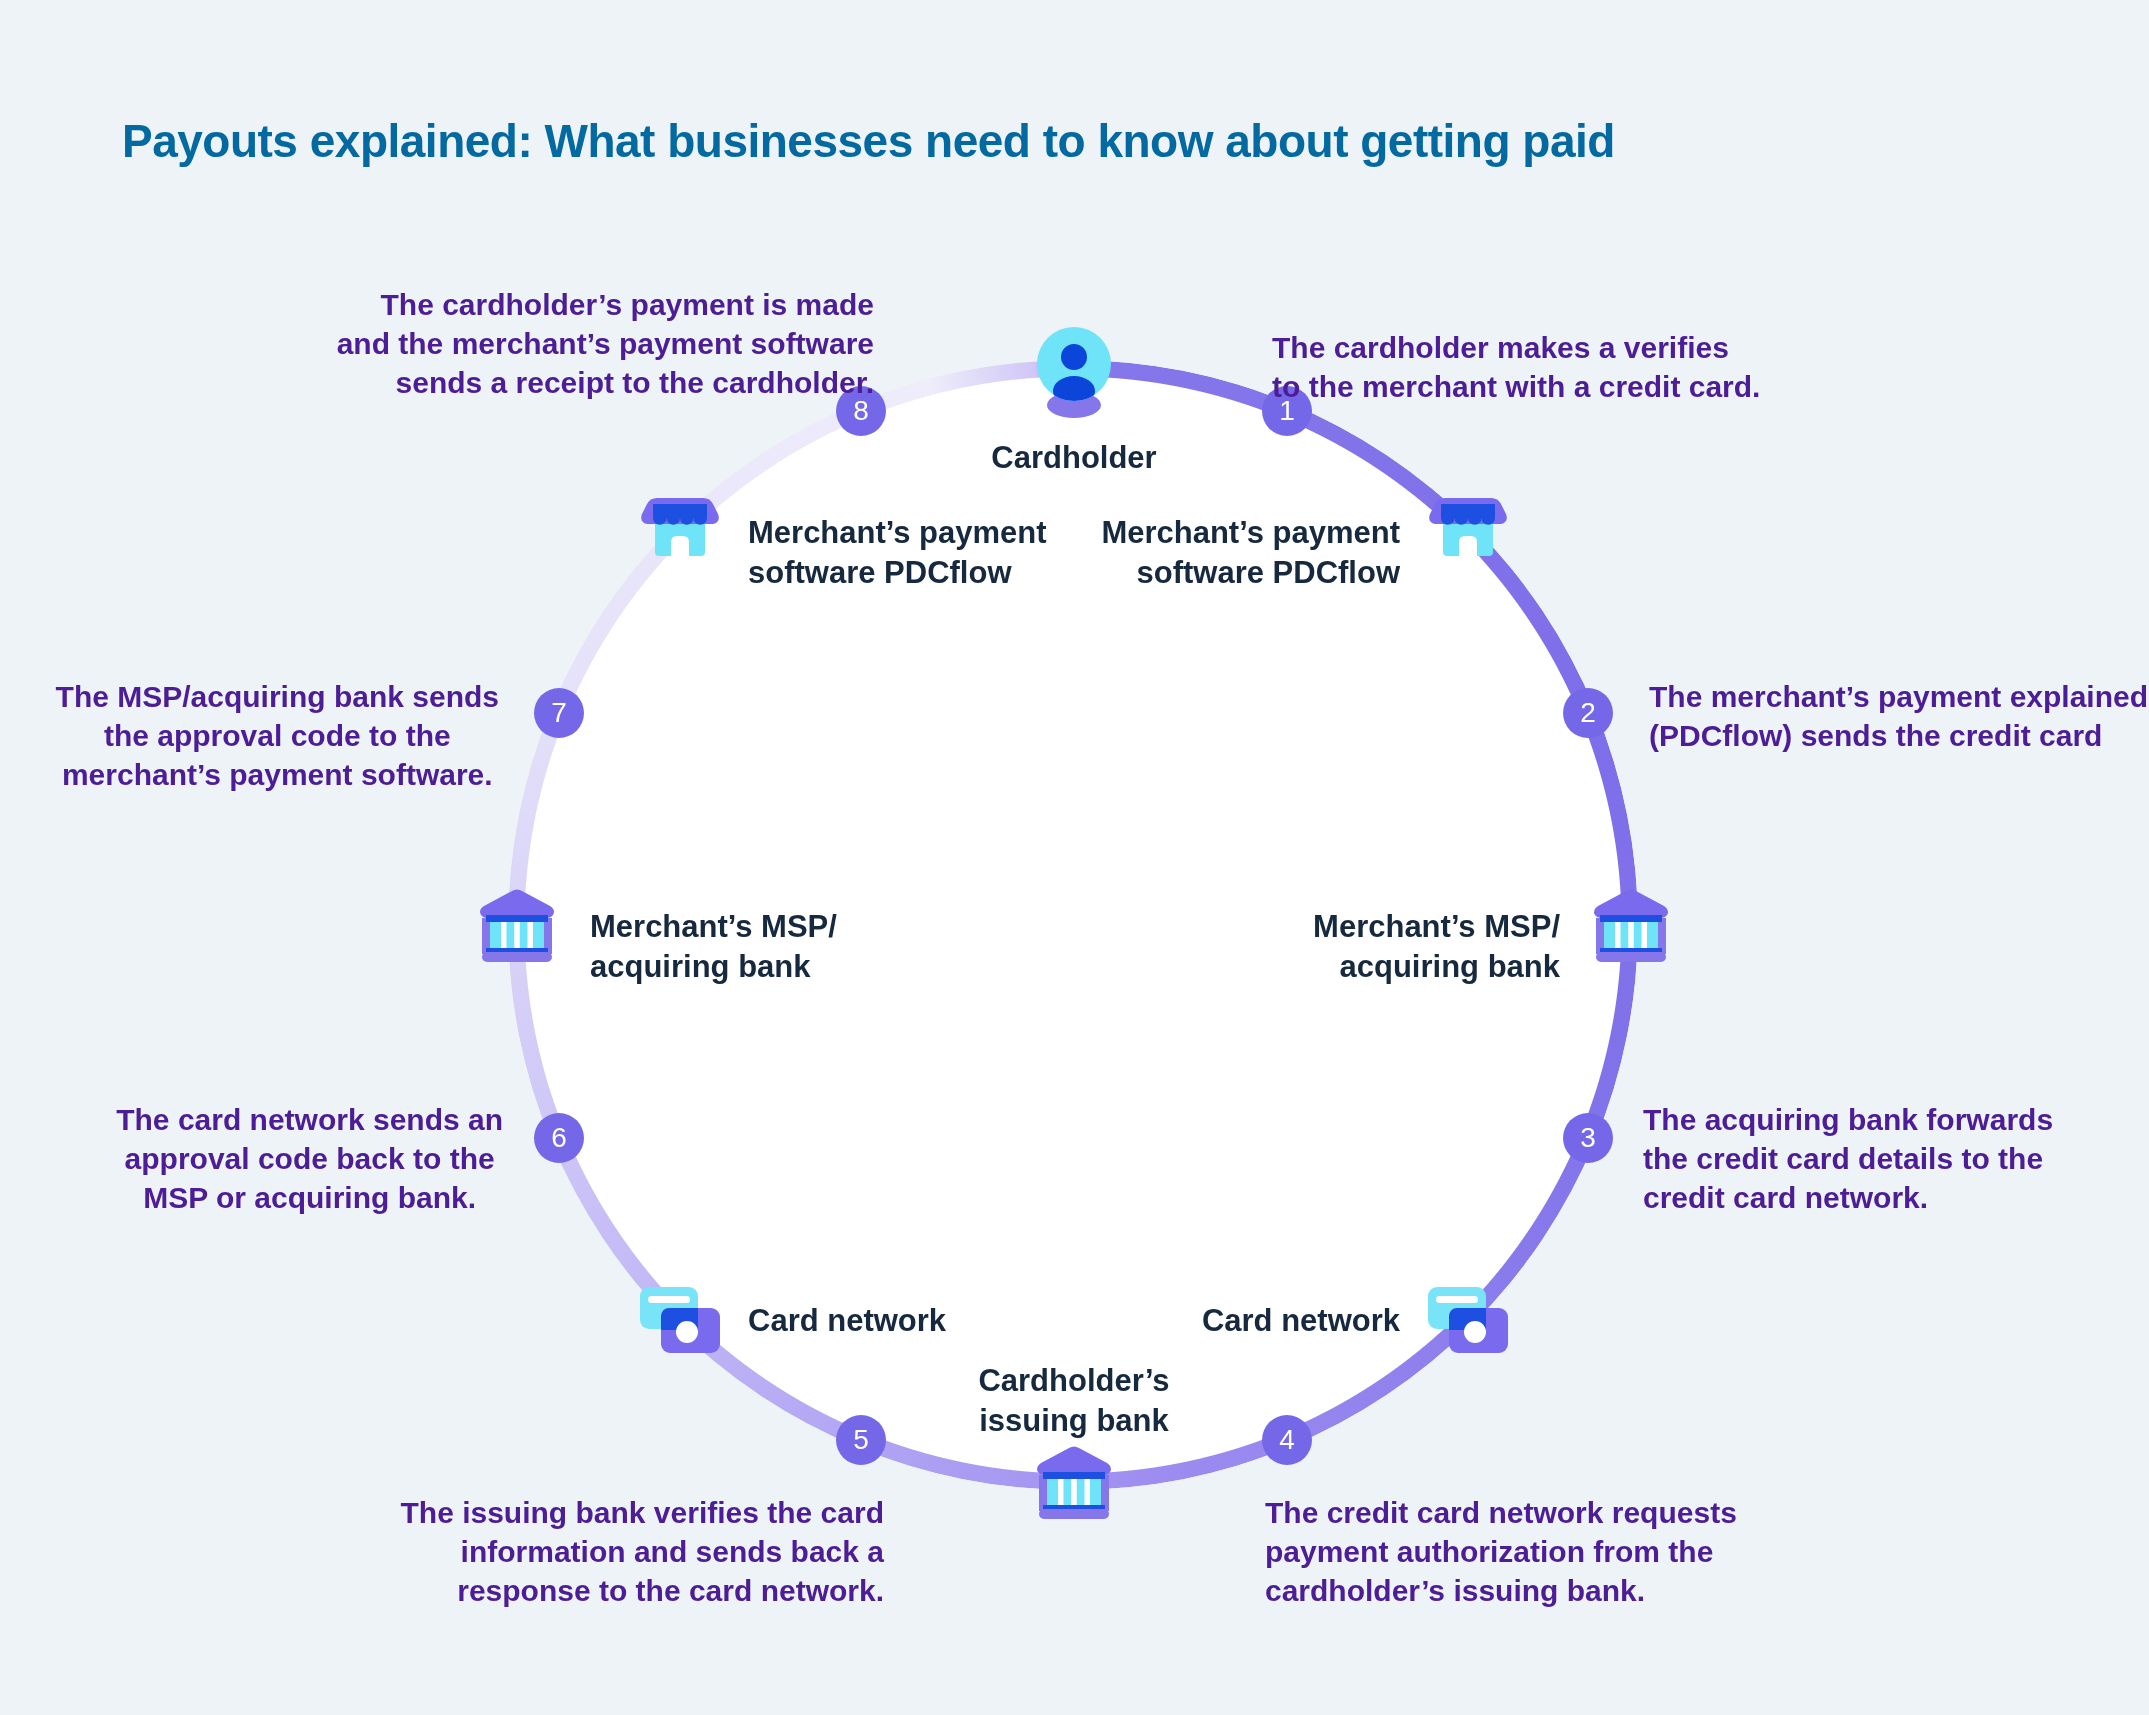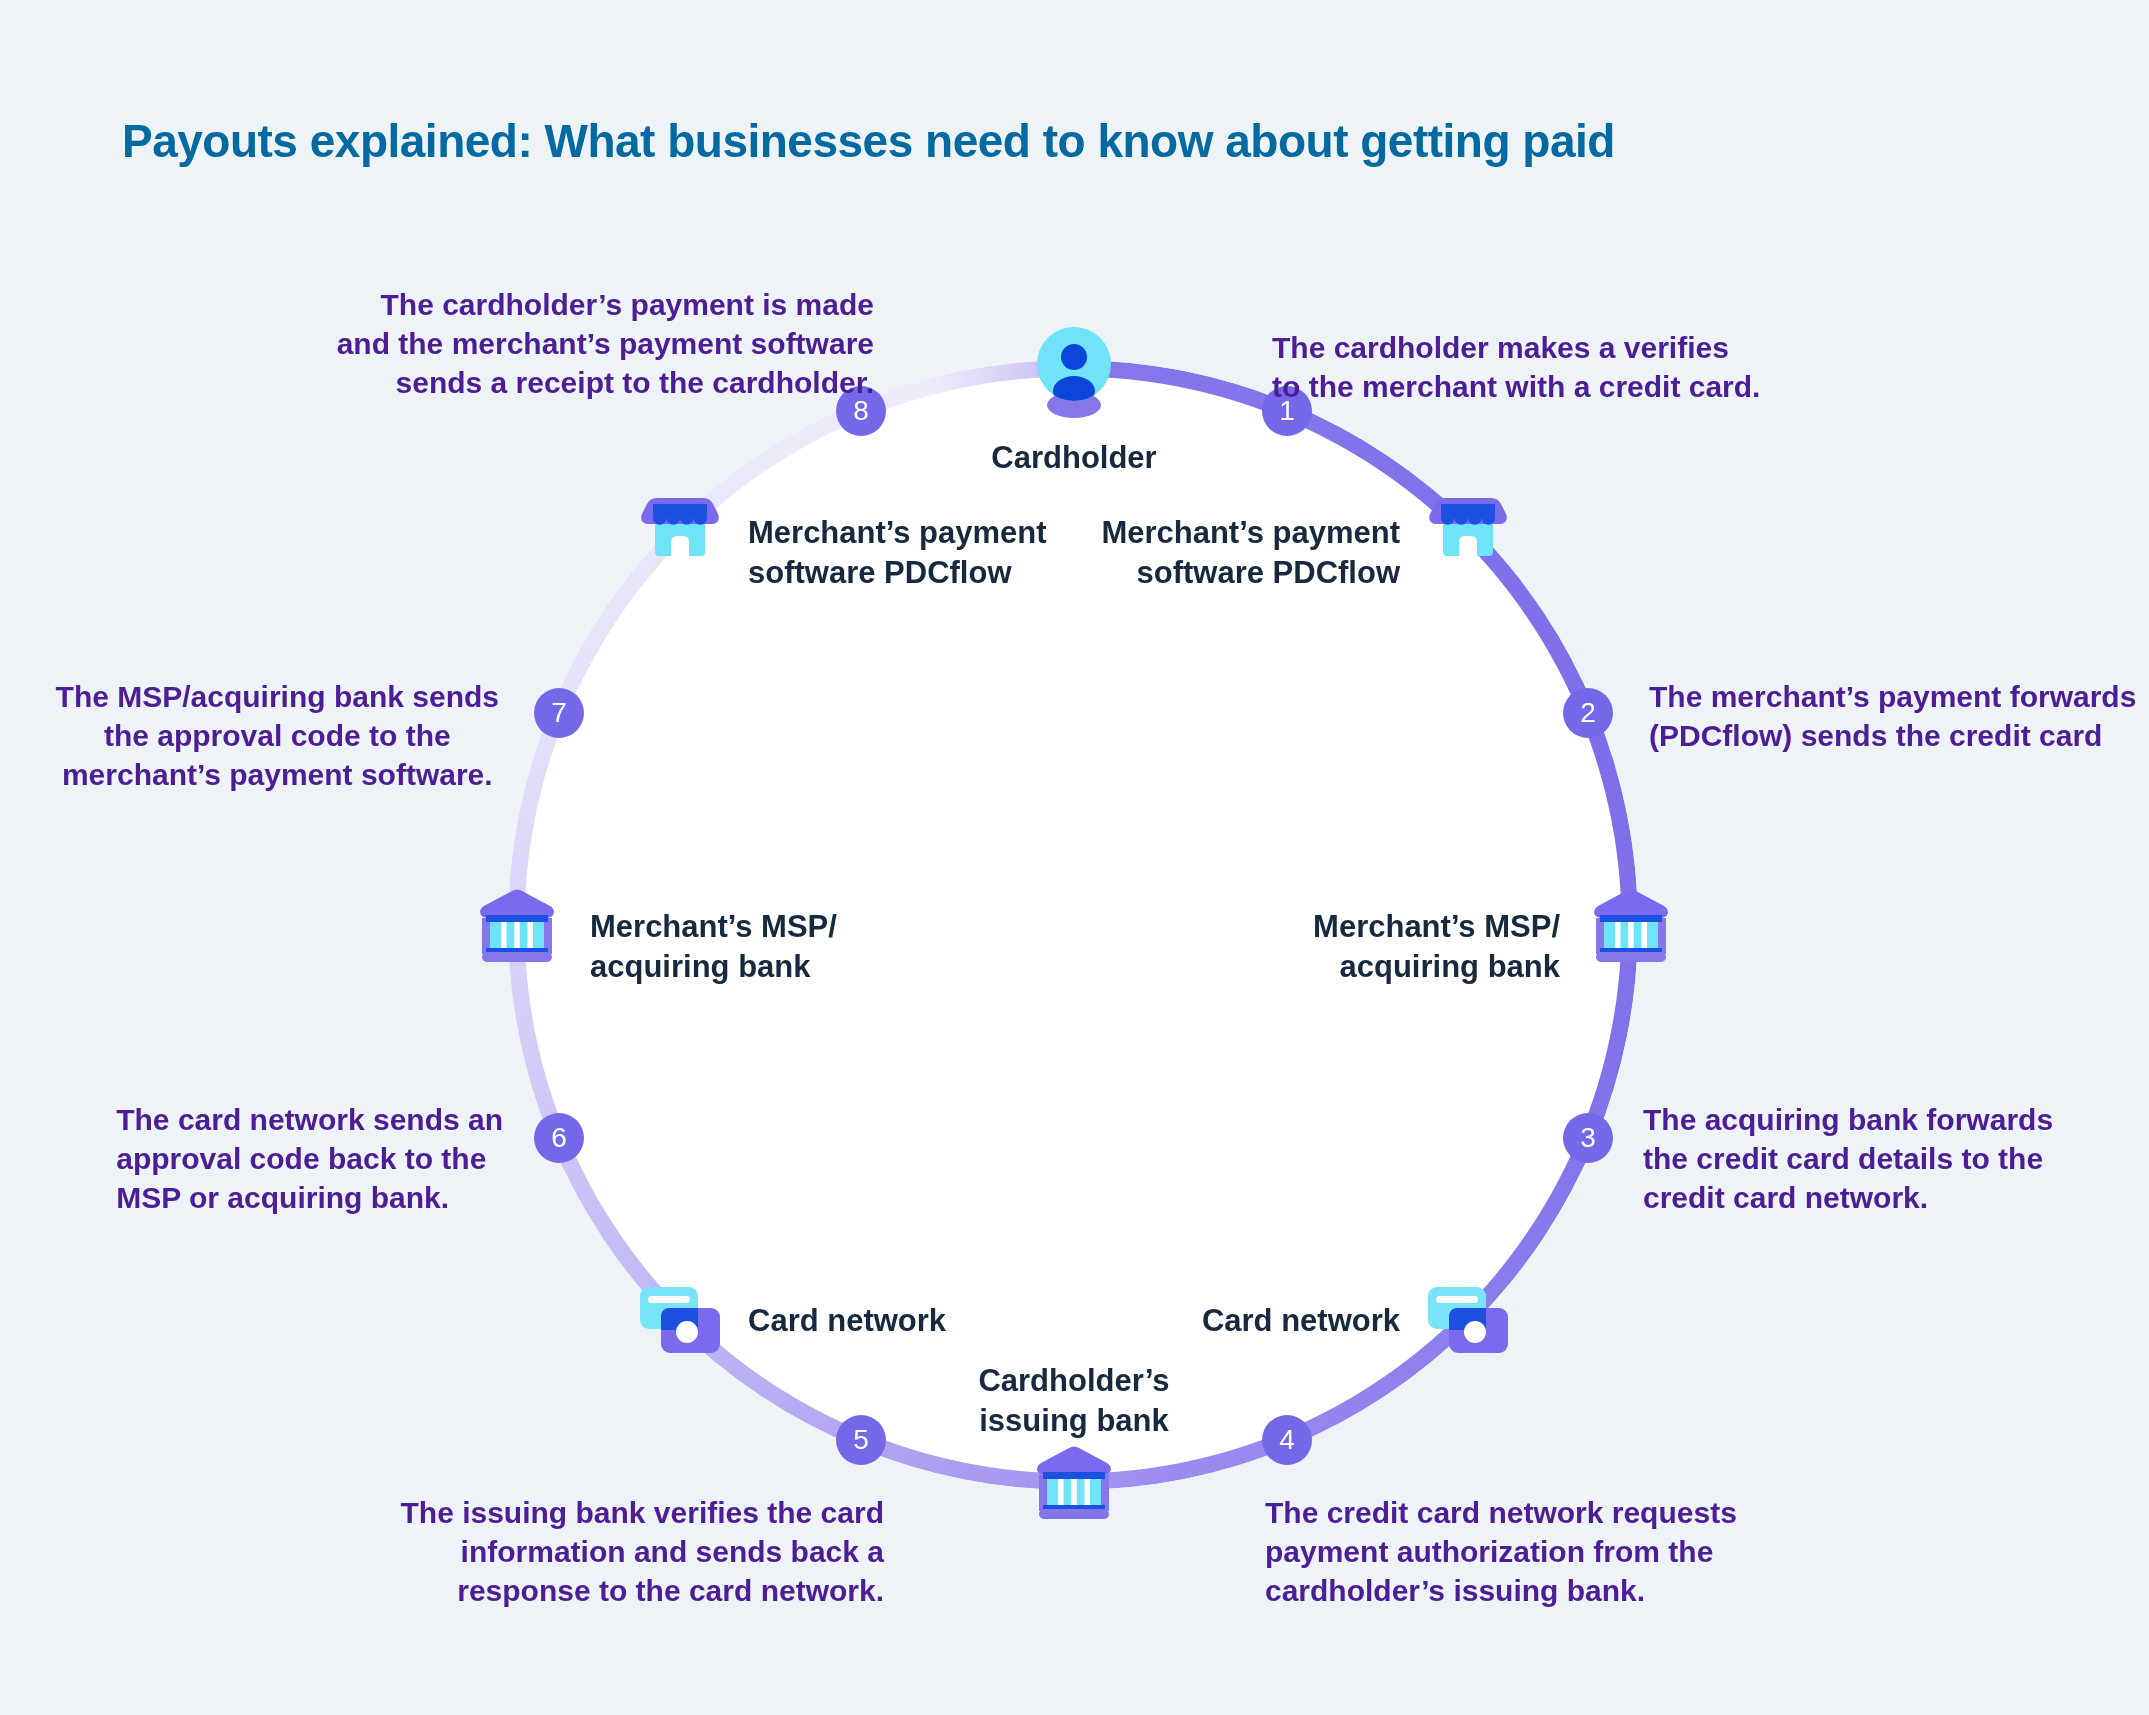--- a/index.html
+++ b/index.html
@@ -49,21 +49,21 @@
   #label-cards-right{right:749px; top:1301px; text-align:right;}
   #label-issuing{left:1074px; top:1361px; transform:translateX(-50%); text-align:center;}
 
   .step{position:absolute; z-index:5; font-size:30px; font-weight:700; color:#4c1d95;
         line-height:39px; white-space:nowrap;}
   #step1{left:1272px; top:328px;}
   #step2{left:1649px; top:677px;}
   #step3{left:1643px; top:1100px;}
   #step4{left:1265px; top:1493px;}
   #step5{right:1265px; top:1493px; text-align:right;}
-  #step6{right:1646px; top:1100px; text-align:left;}
+  #step6{right:1646px; top:1100px; text-align:center;}
   #step7{right:1650px; top:677px; text-align:center;}
   #step8{right:1275px; top:285px; text-align:right;}
 </style>
 </head>
 <body>
 
 <div class="canvas">
 
   <h1 class="title">Payouts explained: What businesses need to know about getting paid</h1>
 
@@ -226,21 +226,21 @@
     <div>Cardholder’s</div>
     <div>issuing bank</div>
   </div>
 
   <div class="step" id="step1">
     <div>The cardholder makes a verifies</div>
     <div>to the merchant with a credit card.</div>
   </div>
 
   <div class="step" id="step2">
-    <div>The merchant’s payment forwards</div>
+    <div>The merchant’s payment explained</div>
     <div>(PDCflow) sends the credit card</div>
   </div>
 
   <div class="step" id="step3">
     <div>The acquiring bank forwards</div>
     <div>the credit card details to the</div>
     <div>credit card network.</div>
   </div>
 
   <div class="step" id="step4">

